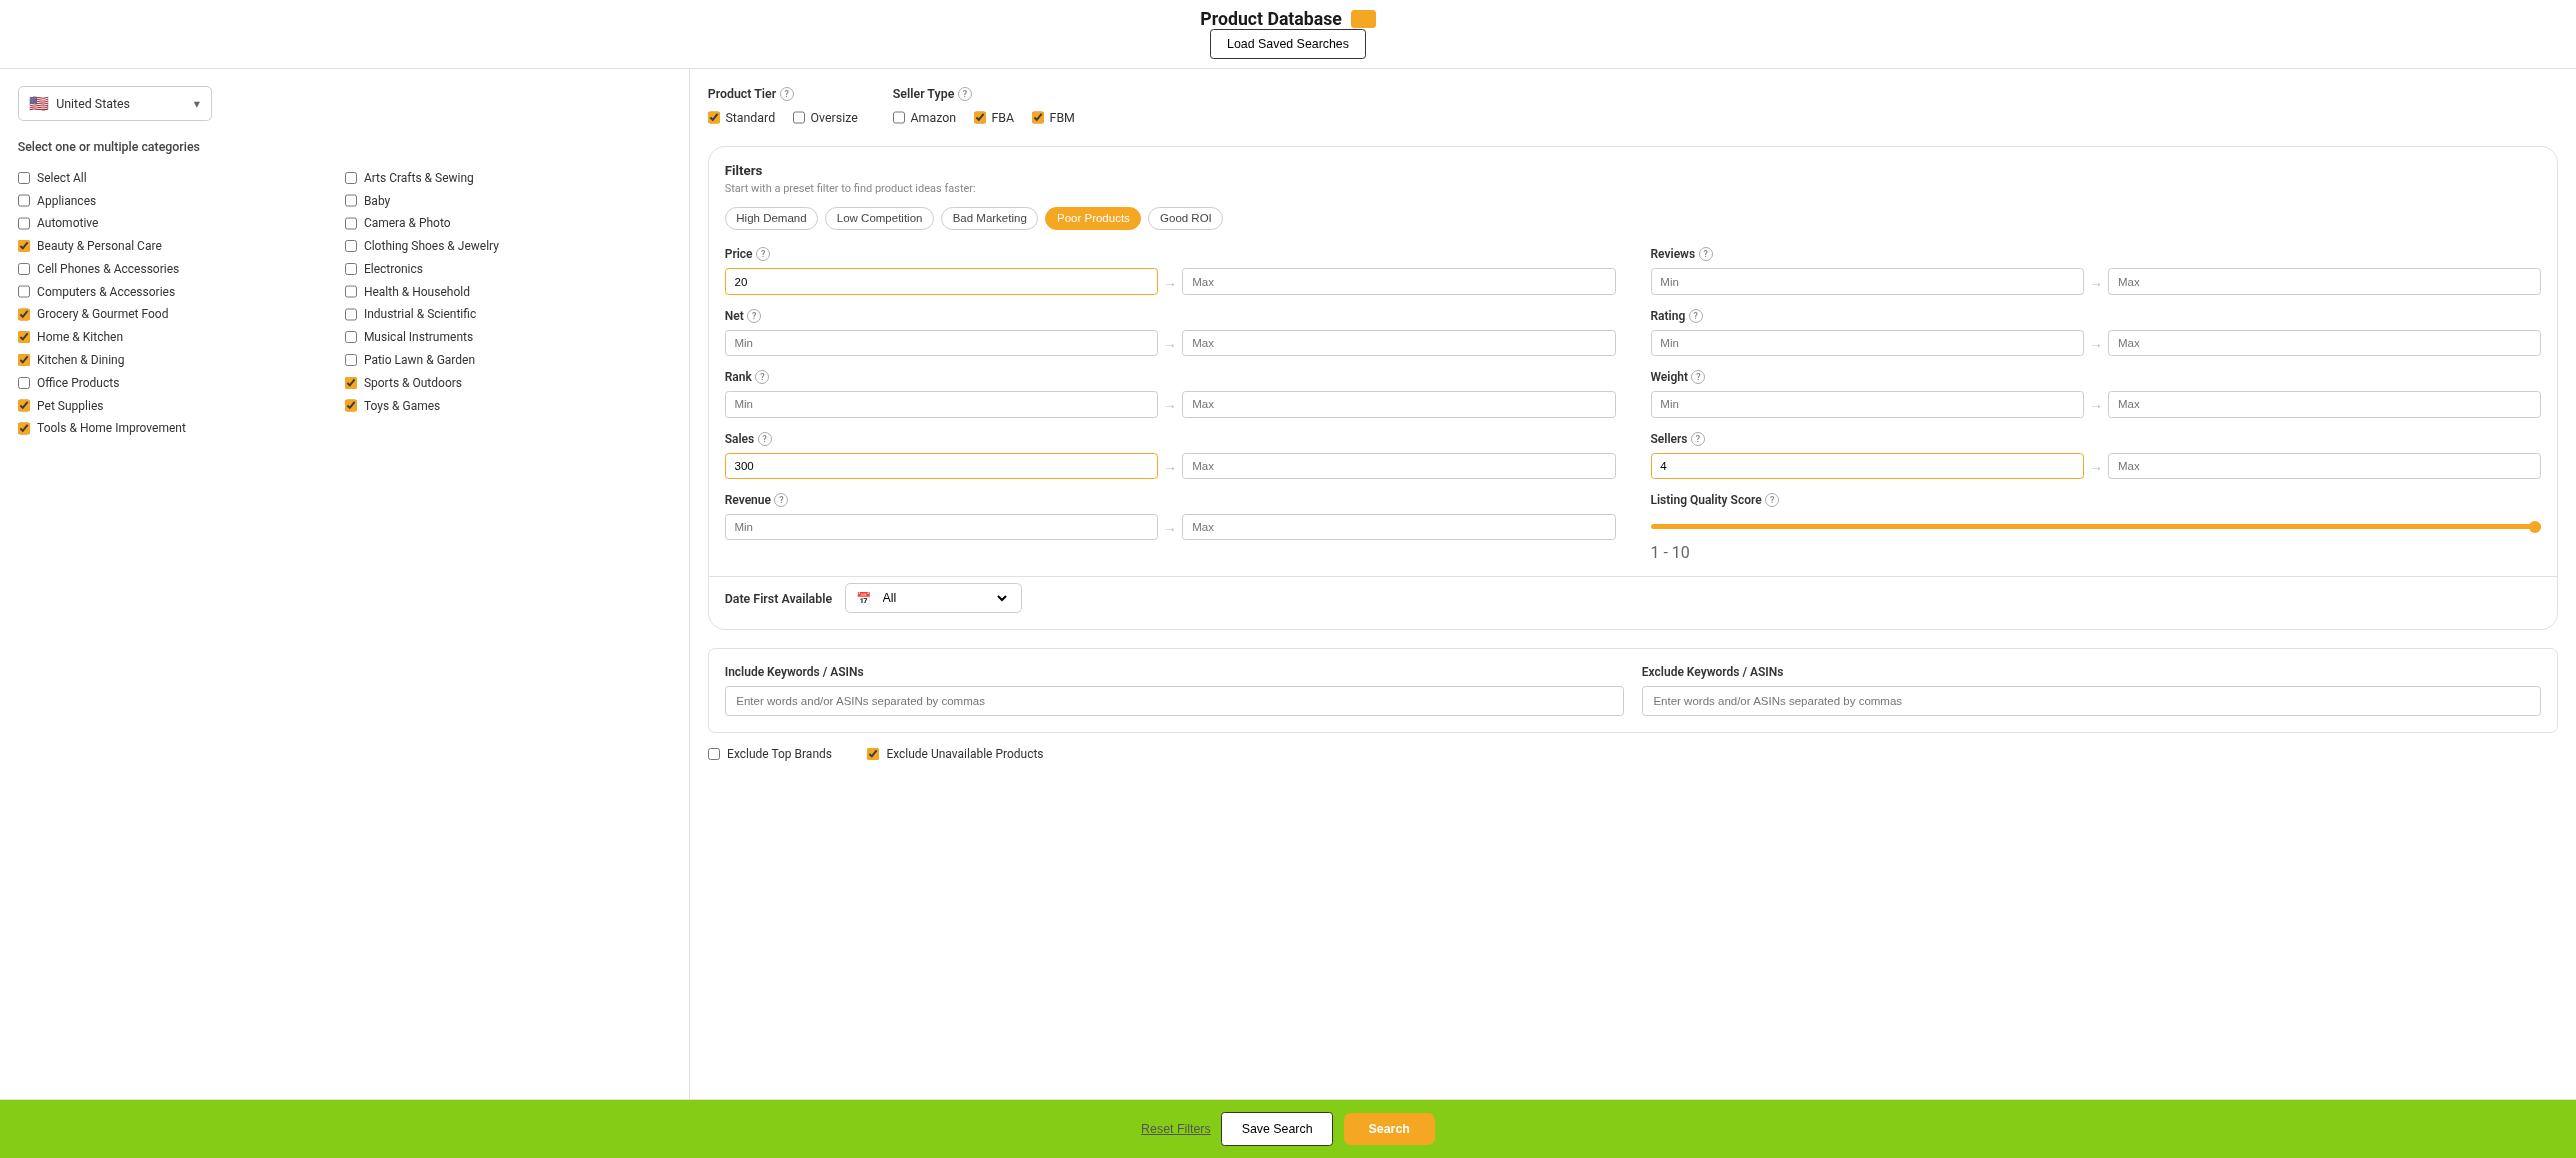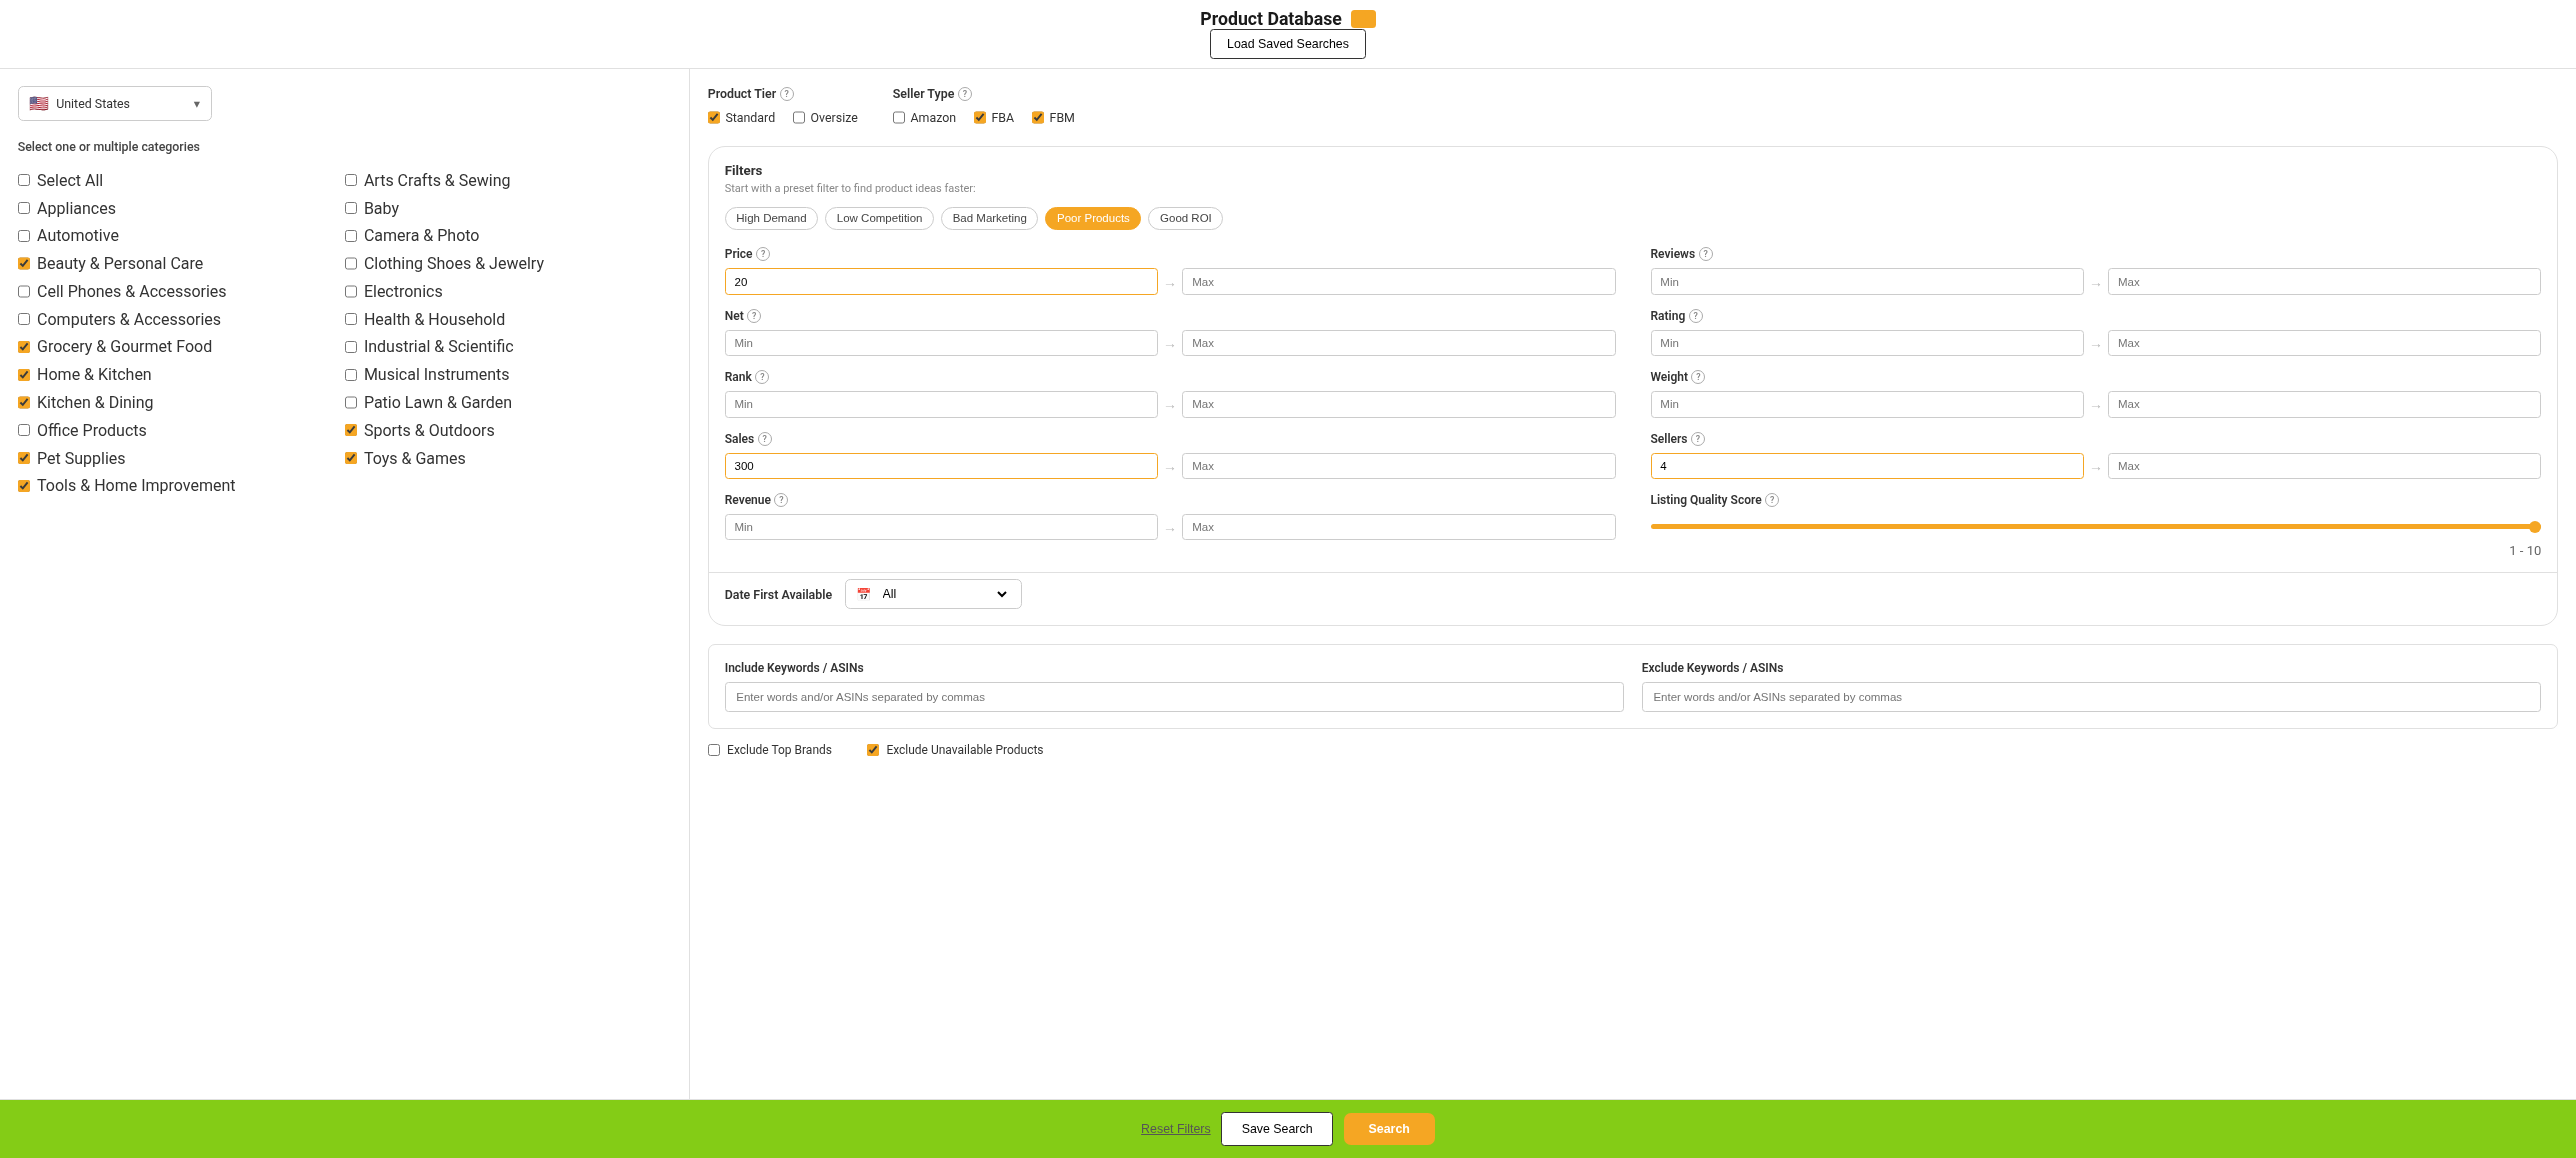--- a/index.html
+++ b/index.html
@@ -24,21 +24,21 @@
     
     .country-selector { display: flex; align-items: center; gap: 7px; border: 0.9px solid #ccc; border-radius: 5.3px; padding: 7px 10.6px; width: 194px; cursor: pointer; margin-bottom: 17.7px; background: #fff; }
     .country-flag { font-size: 16px; }
     .country-name { flex: 1; font-size: 12.4px; }
     .dropdown-arrow { color: #666; }
     
     
     .categories-label { font-size: 12.4px; font-weight: 500; margin-bottom: 12.4px; color: #444; }
     .categories-grid { display: grid; grid-template-columns: 1fr 1fr; gap: 0; }
     .category-item { display: flex; align-items: center; gap: 7px; padding: 4.4px 0; cursor: pointer; }
-    .category-item label { cursor: pointer; font-size: 16px; color: #333; }
+    .category-item label { cursor: pointer; font-size: 12px; color: #333; }
     .checkbox { width: 12.4px; height: 12.4px; cursor: pointer; accent-color: #f5a623; }
     
     
     .right-panel { flex: 1; padding: 17.7px; background: #fff; }
     
     
     .tier-seller-row { display: flex; gap: 35px; margin-bottom: 21px; }
     .tier-section, .seller-section { display: flex; flex-direction: column; gap: 8.8px; }
     .section-label { font-size: 12.4px; font-weight: 600; color: #333; display: flex; align-items: center; gap: 3.5px; }
     .help-icon { display: inline-flex; align-items: center; justify-content: center; width: 14px; height: 14px; border-radius: 50%; border: 1.3px solid #aaa; font-size: 8.8px; color: #888; cursor: pointer; }
@@ -62,21 +62,21 @@
     .filter-inputs { display: flex; align-items: center; gap: 5.3px; }
     .filter-input { flex: 1; border: 1.3px solid #ccc; border-radius: 3.5px; padding: 6.2px 8.8px; font-size: 11.5px; outline: none; }
     .filter-input.has-value { border-color: #f5a623; }
     .filter-arrow { color: #bbb; font-size: 14px; }
     
     
     .lqs-container { display: flex; flex-direction: column; gap: 7px; }
     .lqs-slider-wrapper { position: relative; padding: 3.5px 0; }
     .lqs-slider { width: 100%; -webkit-appearance: none; height: 5.3px; border-radius: 2.7px; background: linear-gradient(to right, #f5a623 0%, #f5a623 100%); outline: none; }
     .lqs-slider::-webkit-slider-thumb { -webkit-appearance: none; width: 12.4px; height: 12.4px; border-radius: 50%; background: #f5a623; cursor: pointer; }
-    .lqs-range-label { font-size: 13px; color: #666; text-align: right; }
+    .lqs-range-label { font-size: 16px; color: #666; text-align: left; }
     
     
     .date-row { border-top: 0.9px solid #e0e0e0; margin: 14px -16px 0 -16px; padding: 6px 16px 0 16px; display: flex; align-items: center; gap: 12.4px; }
     .date-label { font-size: 12.4px; font-weight: 600; }
     .date-select { display: flex; align-items: center; gap: 7px; border: 0.9px solid #ccc; border-radius: 5.3px; padding: 6.2px 10.6px; min-width: 177px; cursor: pointer; background: #fff; }
     .date-select select { border: none; outline: none; font-size: 12.4px; background: transparent; cursor: pointer; flex: 1; }
     
     
     .keywords-row { display: grid; grid-template-columns: 1fr 1fr; gap: 17.7px; border: 0.9px solid #e0e0e0; border-radius: 7px; padding: 16px; margin-bottom: 14px; }
     .keyword-group { display: flex; flex-direction: column; gap: 7px; }

